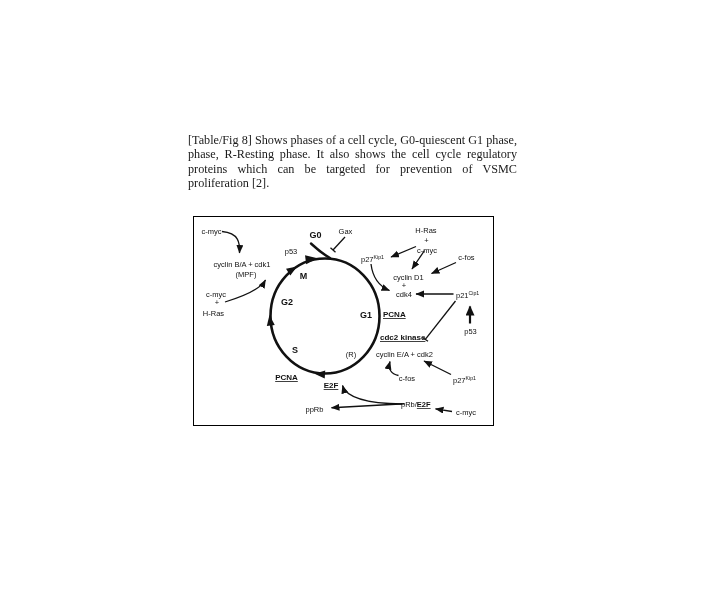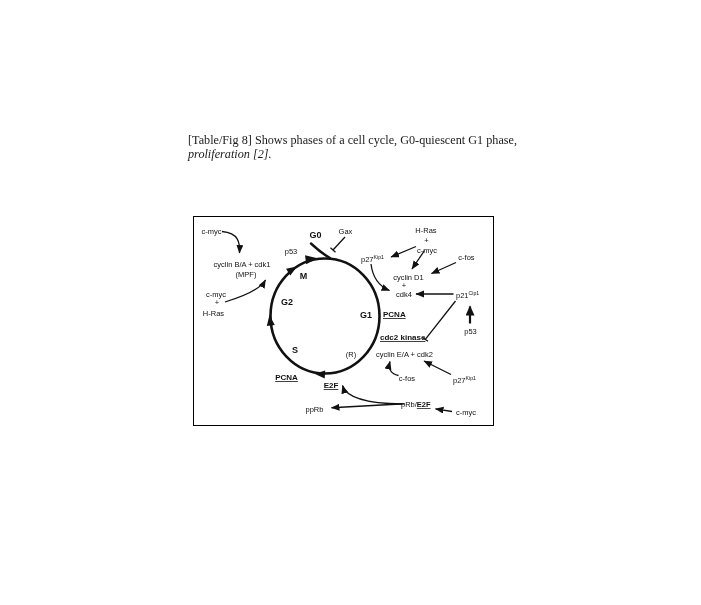--- a/index.html
+++ b/index.html
@@ -1,21 +1,21 @@
 <!DOCTYPE html>
 <html><head>
 <meta charset="utf-8">
 <style>
   html,body{margin:0;padding:0;background:#fff;}
   #page{position:relative;width:701px;height:605px;background:#ffffff;overflow:hidden;
         font-family:"Liberation Serif",serif;}
   .caption{position:absolute;left:188px;top:133px;width:329px;color:#1a1a1a;
            font-size:12.2px;line-height:14.3px;}
   .cap-line{text-align:justify;text-align-last:justify;white-space:normal;}
-  .cap-line.last{text-align:left;text-align-last:left;font-style:italic;}
+  .cap-line.last{text-align:left;text-align-last:left;}
   .figure-box{position:absolute;left:193px;top:216px;width:301px;height:210px;
               border:1.2px solid #000;background:#fff;box-sizing:border-box;}
   svg{display:block;}
   .ln{stroke:#111;stroke-width:1.3;fill:none;}
   .ln2{stroke:#111;stroke-width:1.6;fill:none;}
   .lnb{stroke:#111;stroke-width:2.2;fill:none;}
   .cyc{stroke:#111;stroke-width:2.6;fill:none;}
   .spur{stroke:#111;stroke-width:2.4;fill:none;stroke-linecap:round;}
   .tri{fill:#111;stroke:none;}
   .t{font-family:"Liberation Sans",sans-serif;font-size:7.5px;fill:#111;}
@@ -25,20 +25,22 @@
   .bu{font-weight:bold;text-decoration:underline;}
   .sup{font-size:5.2px;}
 </style>
 </head>
 <body>
 
 <div id="page">
 
   <div class="caption">
     <div class="cap-line">[Table/Fig 8] Shows phases of a cell cycle, G0-quiescent G1 phase,</div>
+    <div class="cap-line">phase, R-Resting phase. It also shows the cell cycle regulatory</div>
+    <div class="cap-line">proteins which can be targeted for prevention of VSMC</div>
     <div class="cap-line last">proliferation [2].</div>
   </div>
 
   <div class="figure-box">
     <svg width="299" height="208" viewBox="0 0 299 208">
       <defs>
         <marker id="ah" markerUnits="userSpaceOnUse" markerWidth="9" markerHeight="8" refX="8" refY="3.5" orient="auto">
           <path d="M0,0 L8.5,3.5 L0,7 Z" fill="#111"></path>
         </marker>
         <marker id="ahb" markerUnits="userSpaceOnUse" markerWidth="11" markerHeight="10" refX="9" refY="4.5" orient="auto">

